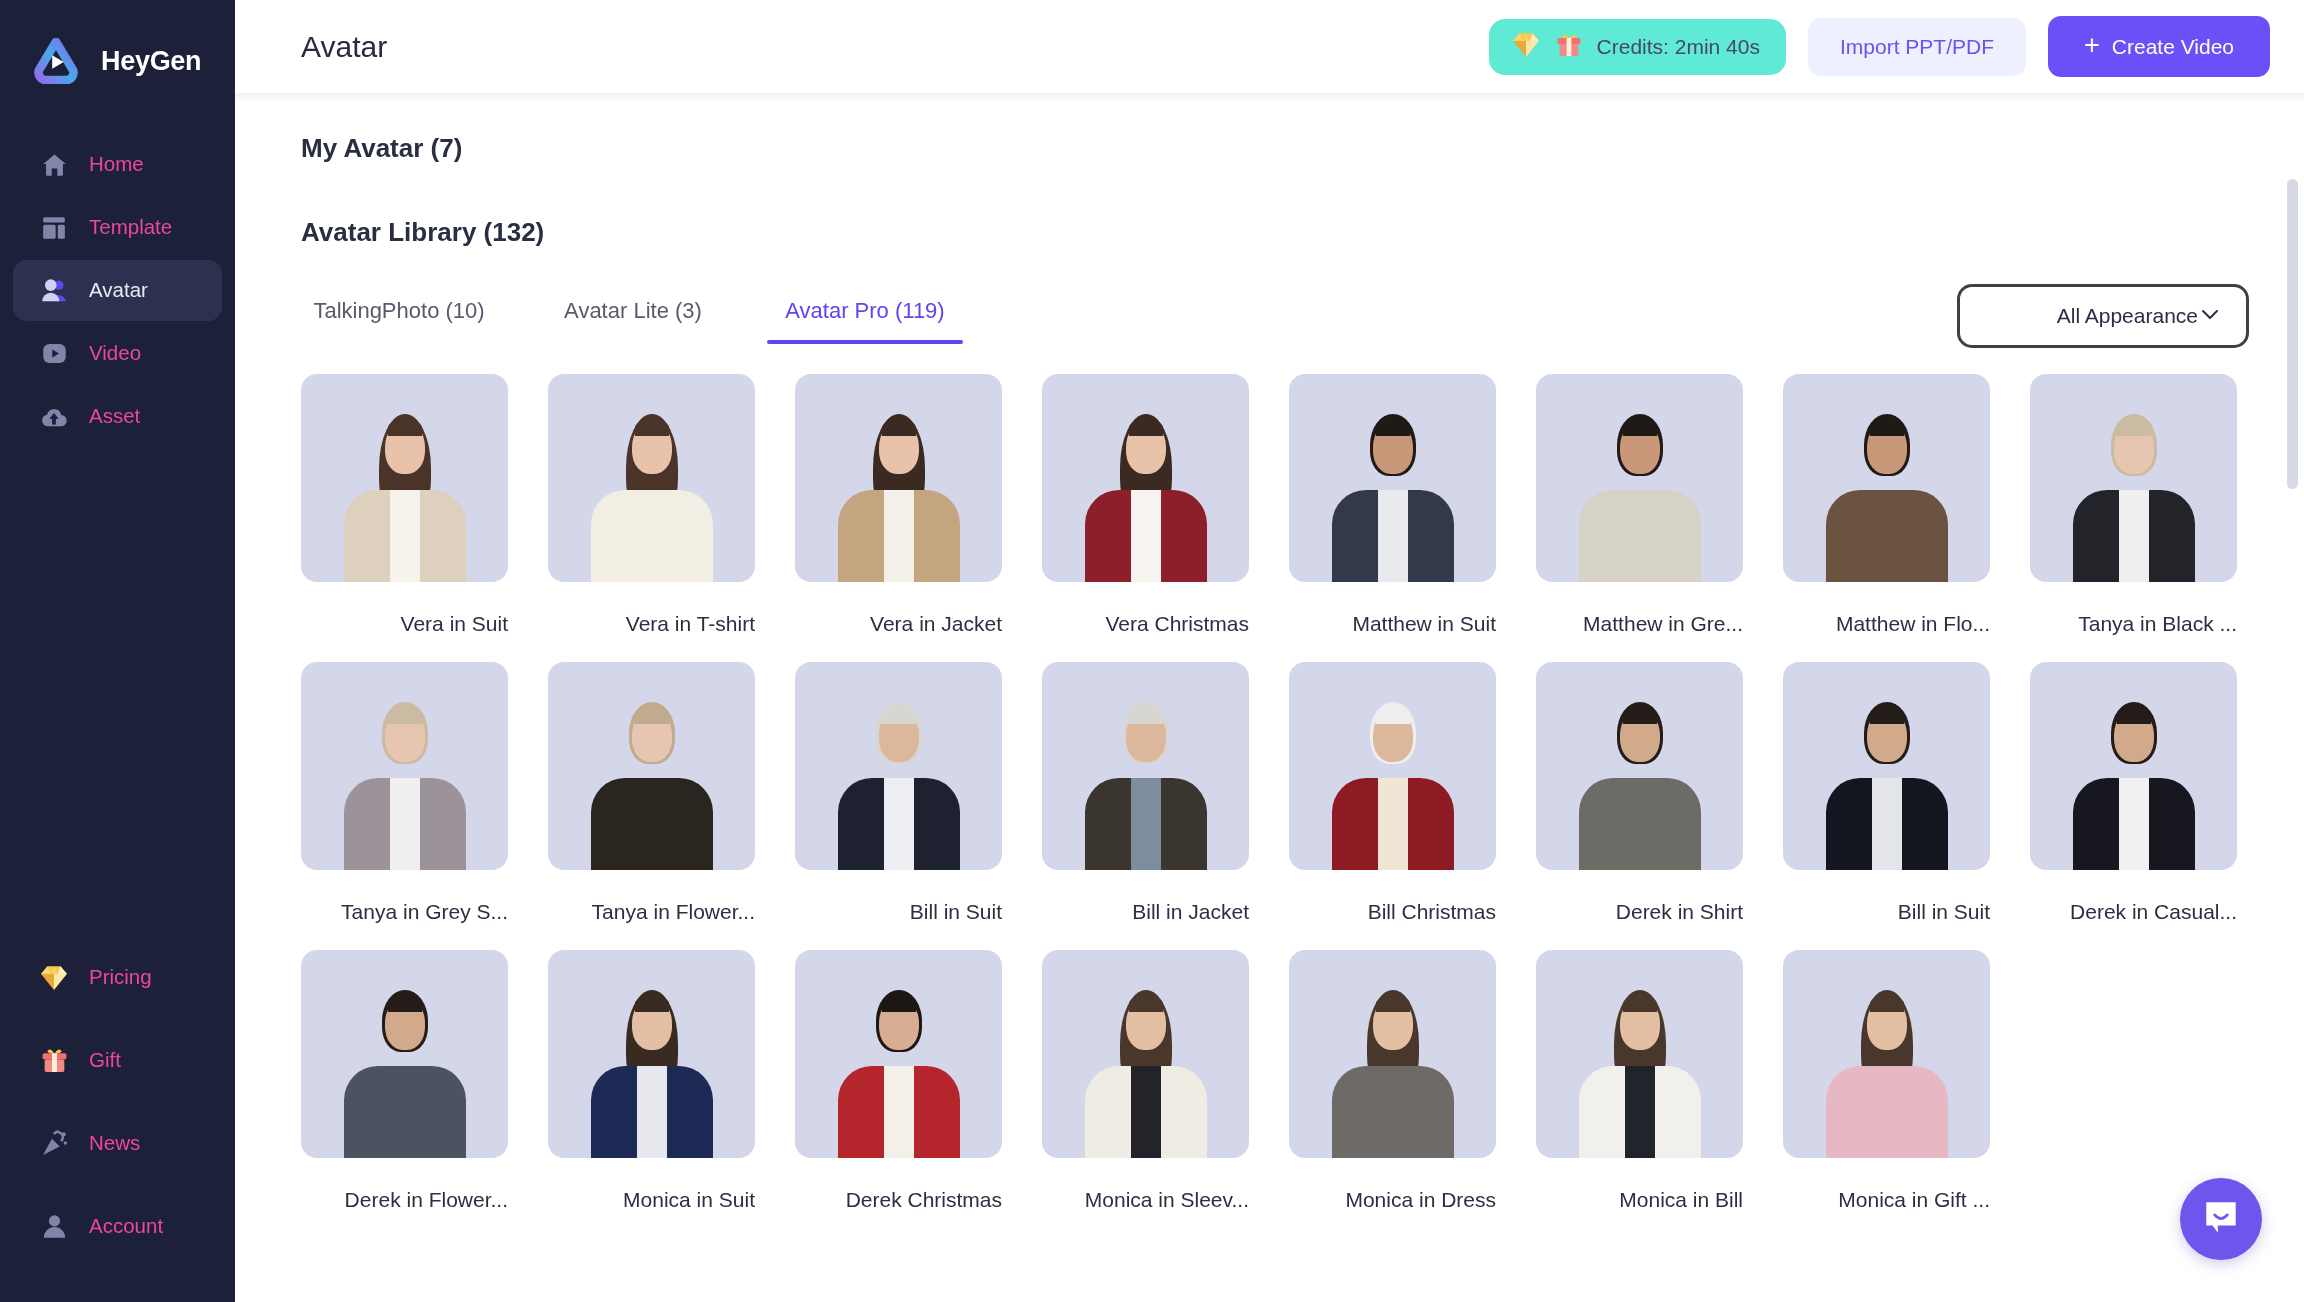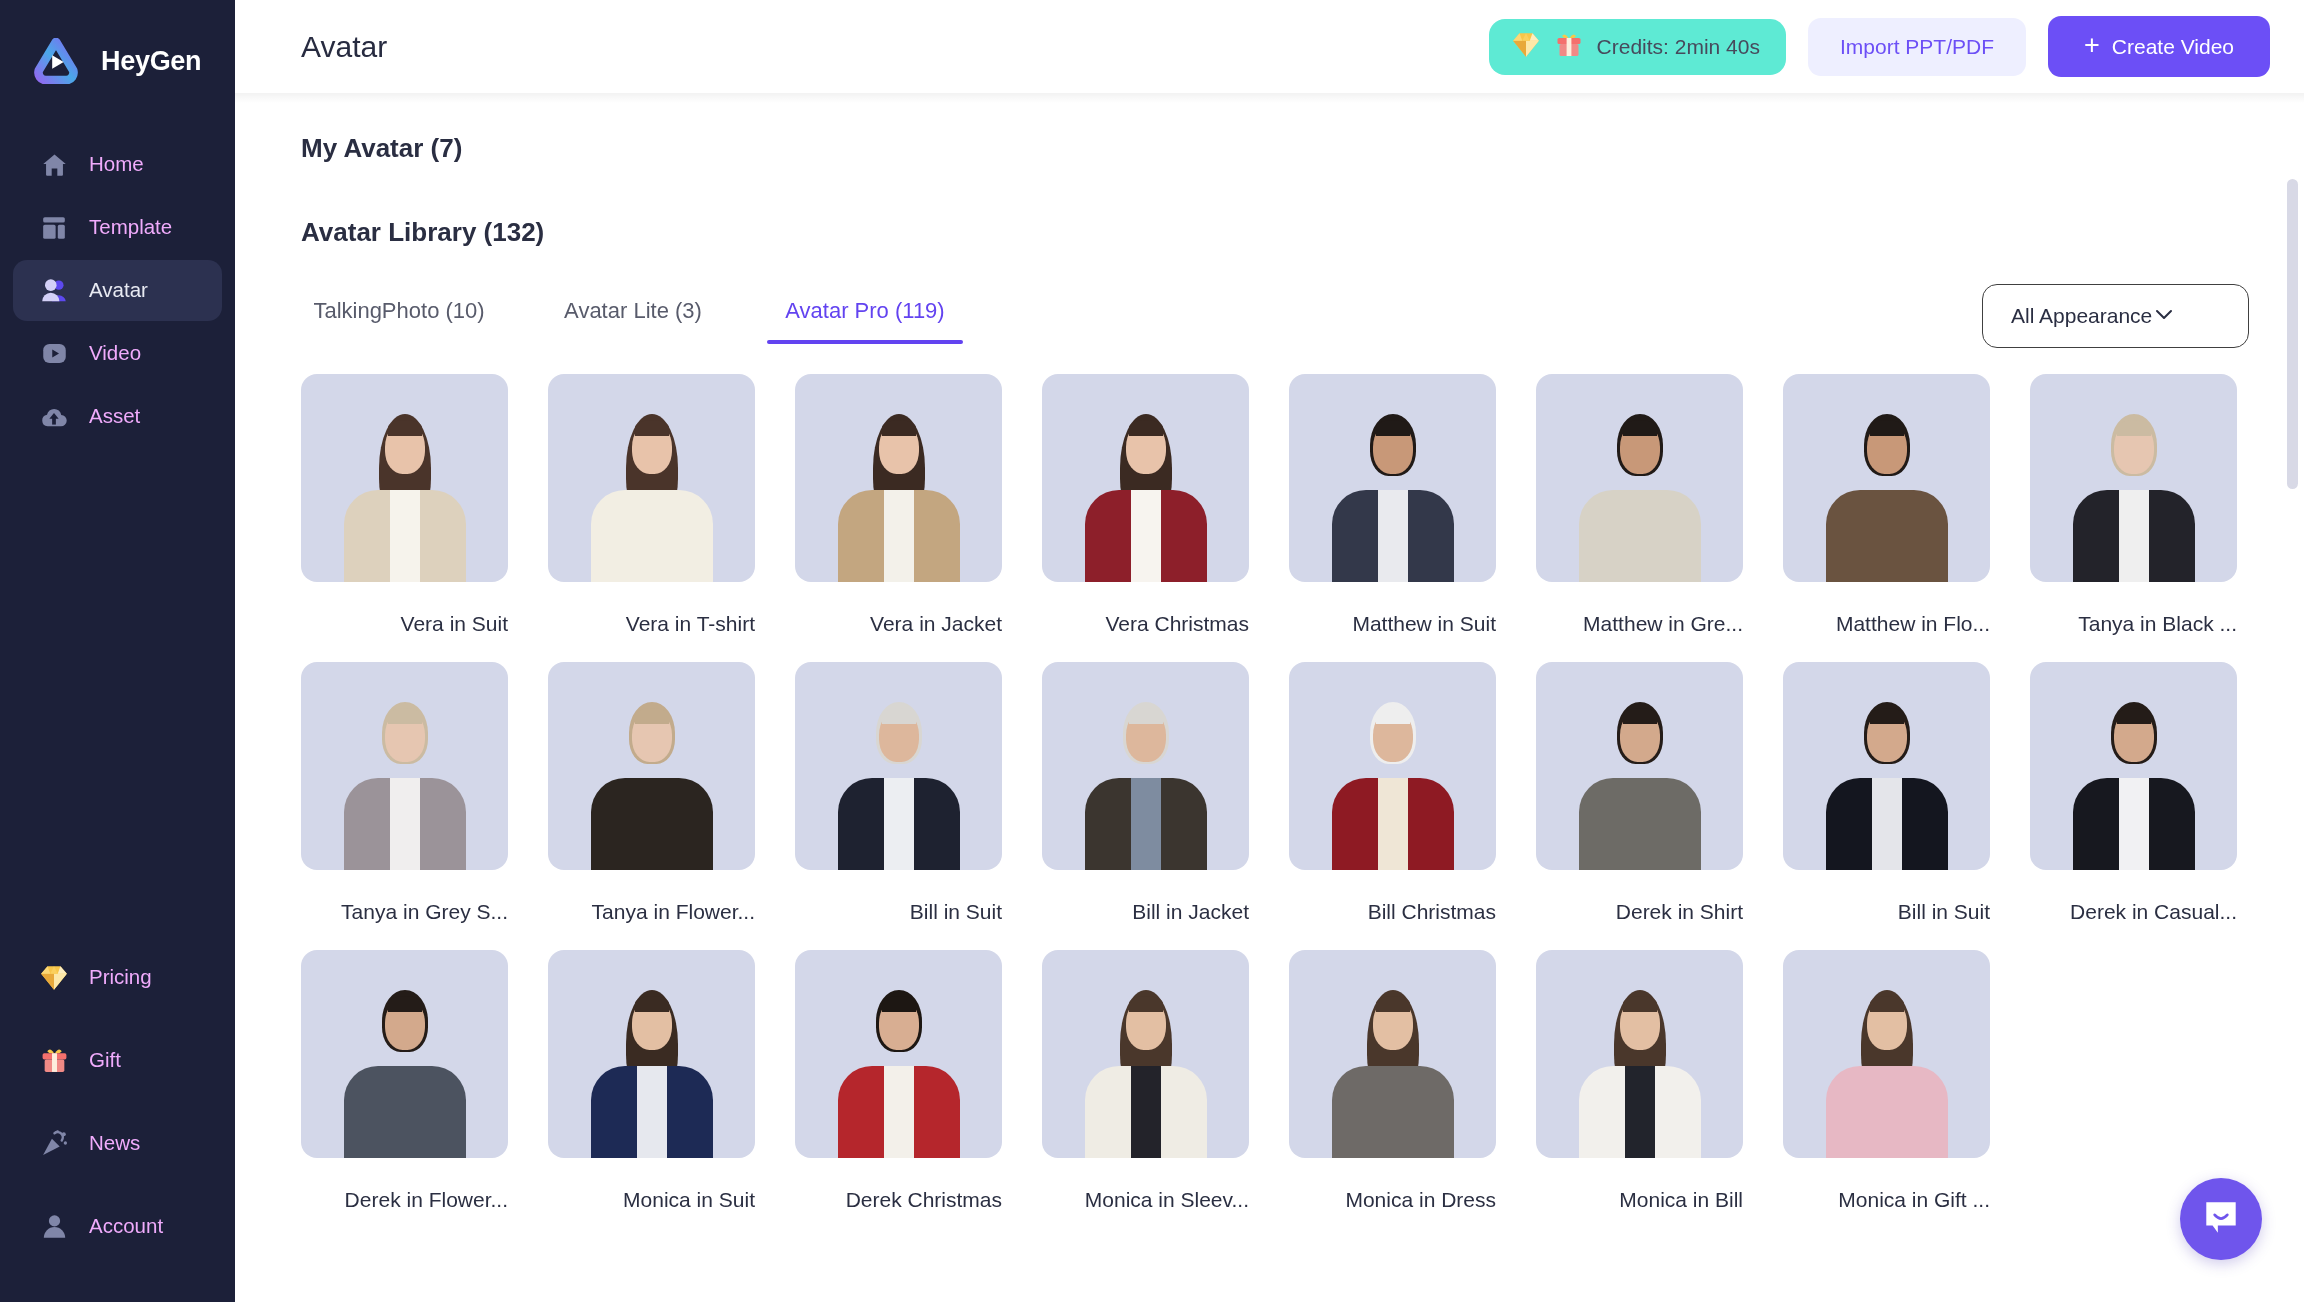--- a/index.html
+++ b/index.html
@@ -18,21 +18,21 @@
   }
   .brand { display: flex; align-items: center; gap: 22px; padding: 30px 0 0 33px; height: 92px; }
   .brand-logo { width: 46px; height: 46px; flex: 0 0 46px; position: relative; }
   .brand-name { color: #ffffff; font-size: 27px; font-weight: bold; letter-spacing: -0.3px; }
 
   .nav-top { margin-top: 42px; padding: 0 13px; }
   .nav-bottom { position: absolute; bottom: 34px; left: 0; width: 235px; padding: 0 13px; }
   .nav-item {
     display: flex; align-items: center; gap: 20px;
     height: 61px; padding-left: 26px; border-radius: 14px;
-    color: #f0abfc; font-size: 20.5px; cursor: pointer;
+    color: #ec4899; font-size: 20.5px; cursor: pointer;
     margin-bottom: 2px;
   }
   .nav-item.active { background: #2c3150; color: #e8eaf2; }
   .nav-item .ic { width: 30px; height: 30px; flex: 0 0 30px; display: flex; align-items: center; justify-content: center; }
   .nav-bottom .nav-item { height: 83px; margin-bottom: 0; }
   .nav-label { line-height: 1; }
 
   
   .main { flex: 1 1 auto; height: 1302px; position: relative; background: #ffffff; display: flex; flex-direction: column; }
 
@@ -80,23 +80,23 @@
   }
   .tab:nth-child(1) { width: 196px; }
   .tab:nth-child(2) { width: 196px; margin-left: 38px; }
   .tab:nth-child(3) { width: 196px; margin-left: 36px; }
   .tab.active { color: #6243f0; }
   .tab.active::after {
     content: ""; position: absolute; left: 0; right: 0; bottom: 0;
     height: 4px; background: #6243f0; border-radius: 2px;
   }
   .dropdown {
-    margin-left: auto; display: flex; align-items: center; justify-content: flex-start;
-    width: 267px; height: 64px; padding: 0 24px 0 28px;
-    border: 1px solid #404040; border-radius: 15px; background: #fff;
+    margin-left: auto; display: flex; align-items: center; justify-content: flex-end;
+    width: 292px; height: 64px; padding: 0 24px 0 28px;
+    border: 3px solid #404040; border-radius: 15px; background: #fff;
     font-size: 21px; color: #2a2e42; cursor: pointer;
   }
 
   .grid { display: grid; grid-template-columns: repeat(8, 207px); column-gap: 40px; row-gap: 0; margin-top: 26px; }
   .card { width: 207px; cursor: pointer; margin-bottom: 26px; }
   .thumb {
     width: 207px; height: 208px; border-radius: 16px;
     background: #d3d7e9; overflow: hidden; position: relative;
   }
   .card-label {

